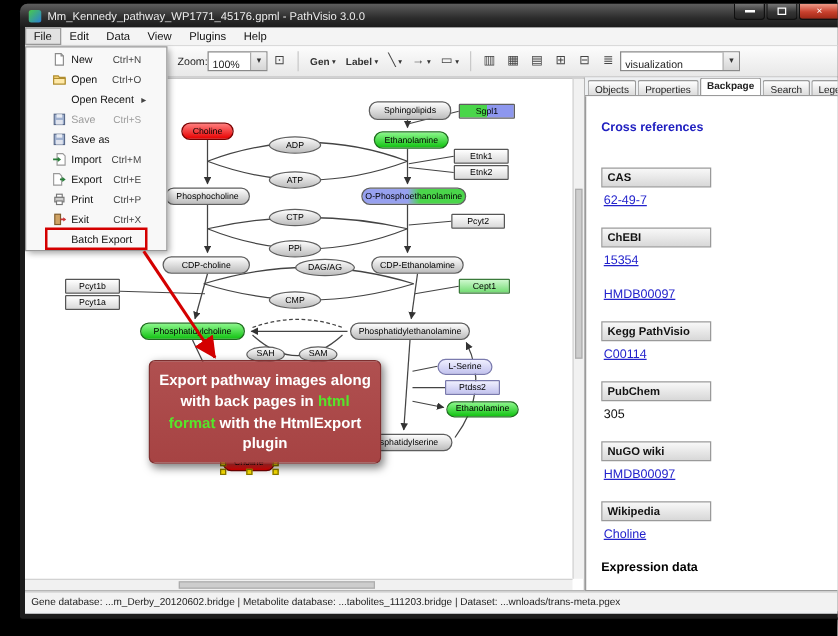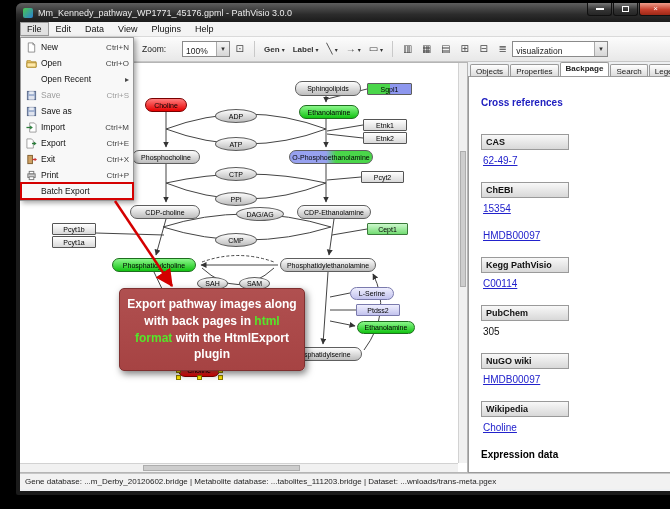--- a/index.html
+++ b/index.html
@@ -35,21 +35,21 @@
   .tb-sep{width:1px;height:16px;background:#c9c9c9;margin:0 5px;flex:0 0 auto;}
   .combo{height:16px;background:#fff;border:1px solid #8a8a8a;display:flex;align-items:flex-end;flex:0 0 auto;}
   .combo .cval{padding:0 3px;white-space:nowrap;}
   .combo .cdd{width:13px;align-self:stretch;background:linear-gradient(#f4f4f4,#d6d6d6);
               border-left:1px solid #aaa;text-align:center;font-size:7px;line-height:14px;color:#333;}
   .tb-btn{height:17px;min-width:17px;border:1px solid transparent;border-radius:2px;display:flex;
           align-items:center;justify-content:center;padding:0 2px;margin:0 1px;color:#444;flex:0 0 auto;}
   .tb-btn .tb-g{font-size:10px;line-height:10px;}
   .tb-btn .tb-t{font-size:8px;font-weight:bold;color:#333;}
   .tb-btn .tb-dd{font-size:6px;margin-left:2px;color:#333;}
-  #tb-zoomlabel{margin-right:16px;}
+  #tb-zoomlabel{margin-right:0;}
   #visualization-combo{margin-left:auto;margin-right:100px;width:96px;justify-content:space-between;}
 
   .main{position:absolute;left:0;right:0;top:40px;bottom:18px;}
   .canvas-wrap{position:absolute;left:0;top:0;width:448px;height:411px;background:#fff;border:1px solid #b5b5b5;border-left:none;}
   .edges{position:absolute;left:0;top:0;}
   #node-layer{position:absolute;left:0;top:0;width:439px;height:402px;}
   .node{position:absolute;display:flex;align-items:center;justify-content:center;font-size:7px;color:#000;
         border:1px solid #5e5e5e;white-space:nowrap;overflow:visible;text-align:center;}
   .node.round{border-radius:7px;}
   .node.rect{border-radius:1px;}
@@ -82,21 +82,21 @@
   .xhead{width:88px;background:linear-gradient(#f8f8f8,#d8d8d8);border:1px solid #9a9a9a;
          font-weight:bold;font-size:9px;padding:2px 4px;color:#111;}
   .xval{font-size:10px;margin:5px 0 0 2px;color:#111;}
   .xval.link{color:#2222cc;text-decoration:underline;}
   .xref-footer{font-weight:bold;font-size:10px;color:#000;margin-top:6px;}
 
   .statusbar{position:absolute;left:0;right:0;bottom:2px;height:16px;background:#f2f2f2;
              border-top:1px solid #c6c6c6;font-size:8px;color:#222;padding:3px 5px;white-space:nowrap;overflow:hidden;}
 
   .file-menu{position:absolute;left:0;top:15px;width:114px;background:#f8f8f8;border:1px solid #979797;
-             box-shadow:2px 2px 5px rgba(0,0,0,.35);z-index:30;padding:1px 0;}
+             box-shadow:2px 2px 5px rgba(0,0,0,.35);z-index:30;padding:1px 16px;}
   .fm-row{display:flex;align-items:center;height:16px;font-size:8.5px;color:#111;padding:0 4px 0 2px;position:relative;}
   .fm-ic{width:16px;height:12px;display:flex;align-items:center;justify-content:center;flex:0 0 auto;}
   .fm-ic svg{width:11px;height:11px;}
   .fm-lb{flex:1;padding-left:2px;white-space:nowrap;}
   .fm-sc{font-size:8px;color:#444;padding-left:6px;}
   .fm-row.disabled .fm-lb,.fm-row.disabled .fm-sc{color:#9c9c9c;}
   .fm-row.highlight{outline:2px solid #d40000;outline-offset:-1px;}
 
   .anno-arrow{position:absolute;left:0;top:0;width:654px;height:469px;z-index:31;pointer-events:none;}
   .callout{position:absolute;left:99px;top:266px;width:186px;z-index:32;border-radius:5px;
@@ -379,38 +379,38 @@
               <path d="M6.5 6h3" stroke="#2a7d3a" stroke-width="1.4"></path>
               <path d="M8.5 3.8L11.5 6l-3 2.2z" fill="#2a7d3a"></path>
             </svg>
           </span>
           <span class="fm-lb">Export</span>
           <span class="fm-sc">Ctrl+E</span>
         </div>
         <div class="fm-row">
           <span class="fm-ic">
             <svg viewBox="0 0 12 12">
+              <rect x="2" y="4.2" width="8" height="4" fill="#cfcfcf" stroke="#777"></rect>
+              <rect x="3.5" y="1.5" width="5" height="2.6" fill="#fff" stroke="#777"></rect>
+              <rect x="3.5" y="7.4" width="5" height="3.1" fill="#fff" stroke="#777"></rect>
+            </svg>
+          </span>
+          <span class="fm-lb">Print</span>
+          <span class="fm-sc">Ctrl+P</span>
+        </div>
+        <div class="fm-row">
+          <span class="fm-ic">
+            <svg viewBox="0 0 12 12">
               <rect x="2" y="1.5" width="5" height="9" fill="#cfa263" stroke="#7d5a2b"></rect>
               <path d="M7 6h3.2" stroke="#c33" stroke-width="1.4"></path>
               <path d="M9.4 4.2L12 6l-2.6 1.8z" fill="#c33"></path>
             </svg>
           </span>
           <span class="fm-lb">Exit</span>
           <span class="fm-sc">Ctrl+X</span>
-        </div>
-        <div class="fm-row">
-          <span class="fm-ic">
-            <svg viewBox="0 0 12 12">
-              <rect x="2" y="4.2" width="8" height="4" fill="#cfcfcf" stroke="#777"></rect>
-              <rect x="3.5" y="1.5" width="5" height="2.6" fill="#fff" stroke="#777"></rect>
-              <rect x="3.5" y="7.4" width="5" height="3.1" fill="#fff" stroke="#777"></rect>
-            </svg>
-          </span>
-          <span class="fm-lb">Print</span>
-          <span class="fm-sc">Ctrl+P</span>
         </div>
         <div class="fm-row highlight">
           <span class="fm-ic"></span>
           <span class="fm-lb">Batch Export</span>
           <span class="fm-sc"></span>
         </div>
       </div>
 
     <svg class="anno-arrow">
       <defs>

